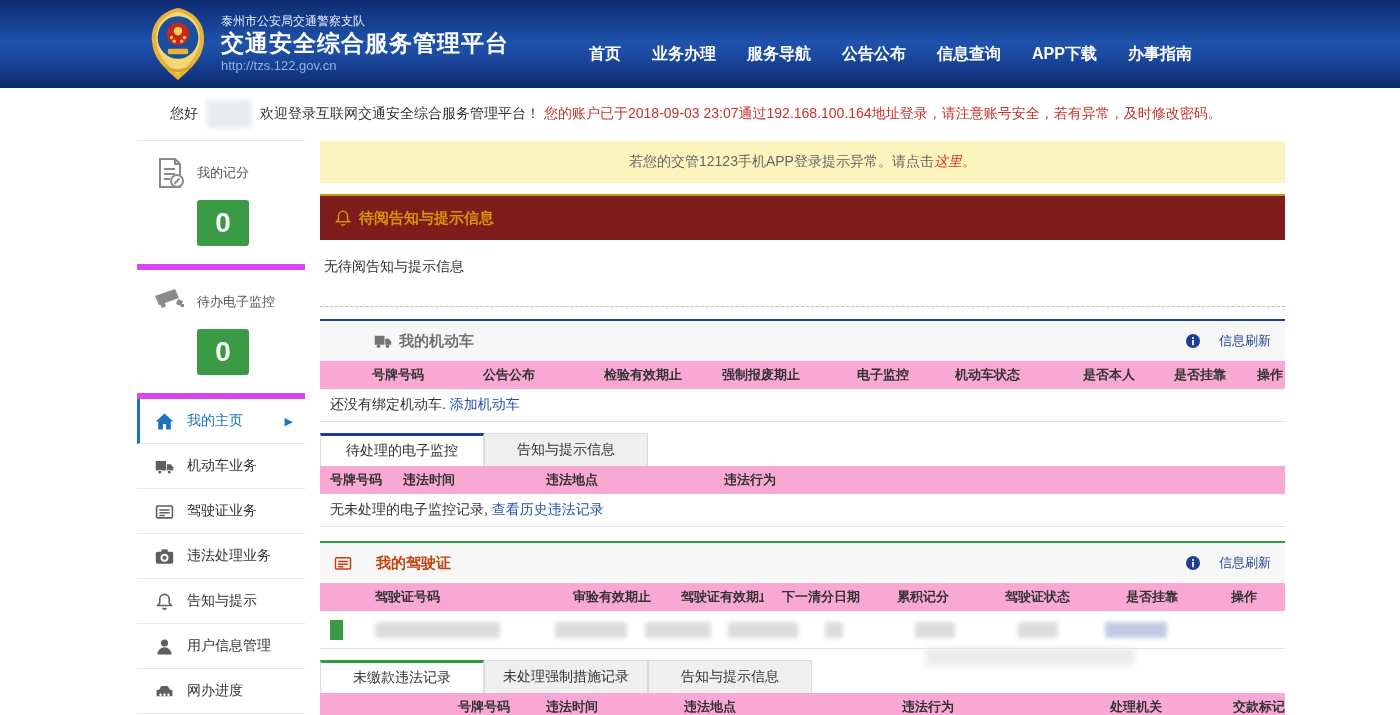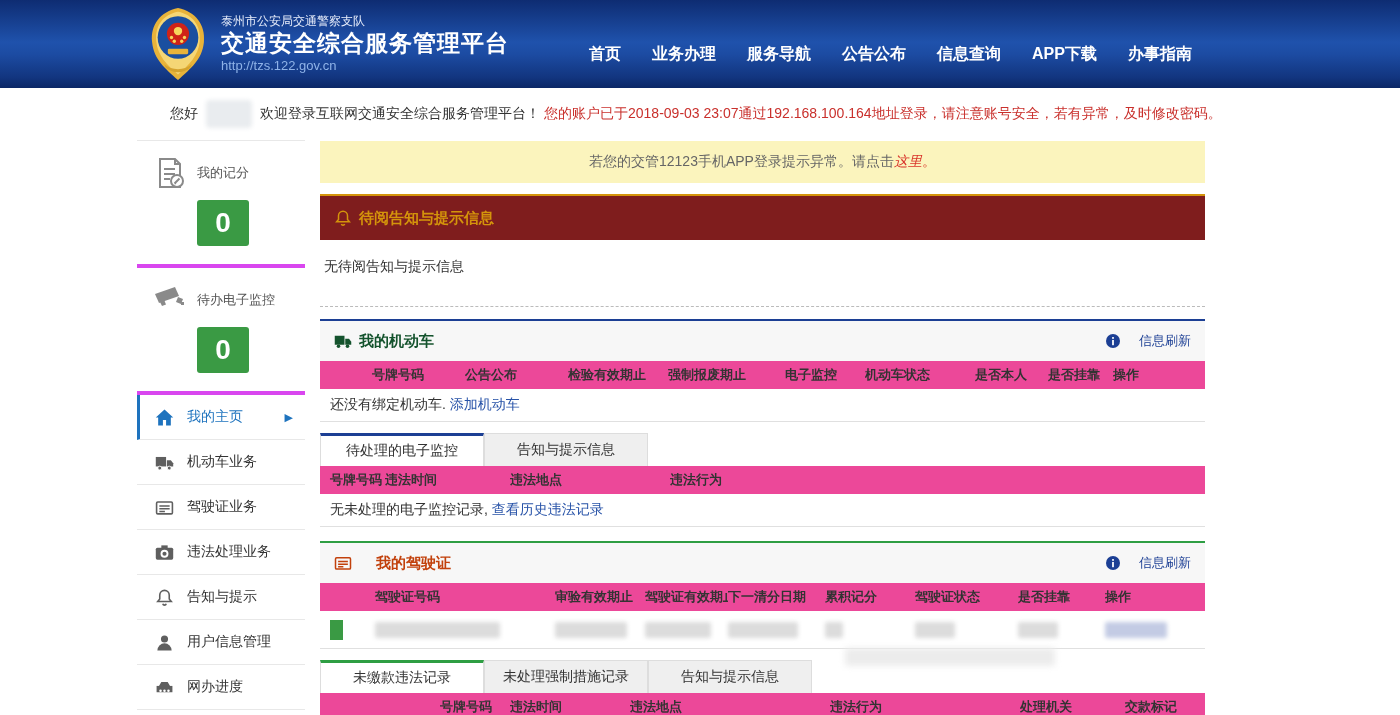--- a/index.html
+++ b/index.html
@@ -22,21 +22,21 @@
   .welcome-bar { height:52px; display:flex; align-items:center; padding-left:170px; font-size:14px; color:#333; }
   .avatar-blur { width:46px; height:28px; background:#e9ecef; border-radius:4px; filter:blur(2px); margin:0 8px; }
   .welcome-msg { margin-right:4px; }
   .welcome-alert { color:#c9302c; }
 
   
   .page-wrap { display:flex; margin-left:137px; width:1068px; align-items:flex-start; }
 
   
   .sidebar { width:168px; flex:0 0 auto; border-top:1px solid #e8e8e8; }
-  .stat-card { padding:15px 14px 18px 15px; border-bottom:4px solid #d946ef; cursor:pointer; }
+  .stat-card { padding:15px 14px 18px 15px; border-bottom:6px solid #d946ef; cursor:pointer; }
   .stat-top { display:flex; align-items:center; gap:9px; }
   .stat-icon { width:36px; height:34px; color:#8a8a8a; flex:0 0 auto; }
   .stat-label { font-size:13px; color:#555; }
   .stat-value { width:52px; height:46px; margin-left:45px; margin-top:10px; background:#3a9a44; color:#fff;
     font-size:28px; font-weight:bold; display:flex; align-items:center; justify-content:center; border-radius:3px; }
   .menu-item { height:45px; display:flex; align-items:center; gap:13px; padding-left:18px; border-bottom:1px solid #e8e8e8;
     font-size:14px; color:#333; cursor:pointer; }
   .menu-item .mi-icon { width:19px; height:19px; color:#5f5f5f; flex:0 0 auto; }
   .menu-item.active { border-left:3px solid #1e73be; padding-left:15px; color:#1e73be; }
   .menu-item.active .mi-icon { color:#1e73be; }
@@ -54,29 +54,29 @@
   .sec-head { height:44px; background:#7f1d1d; display:flex; align-items:center; padding:0 14px; }
   .sec-title { display:flex; align-items:center; gap:7px; font-size:15px; font-weight:bold; }
   .sec-ico { width:18px; height:18px; }
   .refresh { margin-left:auto; display:flex; align-items:center; gap:19px; font-size:13px; color:#1c3f94;
     text-decoration:none; cursor:pointer; }
   .info-ico { width:14px; height:14px; }
 
   .sec-orange { border-top:2px solid #d4940b; }
   .sec-orange .sec-title { color:#d4940b; }
   .sec-blue { border-top:2px solid #1c3f94; }
-  .sec-blue .sec-title { color:#14532d; }
+  .sec-blue .sec-title { color:#737373;margin-left:40px; }
   .sec-blue .sec-head { background:#f7f7f7; height:40px; }
   .sec-green { border-top:2px solid #2e9e43; }
   .sec-green .sec-title { color:#c2410c;gap:24px; }
   .sec-green .sec-head { background:#f7f7f7; height:40px; }
 
   .empty-note { font-size:14px; color:#333; padding:18px 4px 30px 4px; border-bottom:1px dashed #bbb; }
 
-  .thead { display:flex; align-items:center; background:#ec4899; height:28px; font-size:13px; font-weight:bold; color:#333; }
+  .thead { display:flex; align-items:center; background:#f9a8d4; height:28px; font-size:13px; font-weight:bold; color:#333;gap:18px; }
   .thead > div { white-space:nowrap; overflow:hidden; }
   .trow { min-height:33px; display:flex; align-items:center; border-bottom:1px solid #e0e0e0;
     font-size:14px; color:#333; padding-left:10px; }
   .tlink { color:#2853a8; text-decoration:none; }
 
   
   .tv .c0{width:145px;padding-left:52px;} .tv .c1{width:103px;} .tv .c2{width:100px;} .tv .c3{width:117px;}
   .tv .c4{width:80px;} .tv .c5{width:110px;} .tv .c6{width:73px;} .tv .c7{width:65px;} .tv .c8{flex:1;}
   
   .tl .c0{width:235px;padding-left:55px;} .tl .c1{width:90px;} .tl .c2{width:83px;} .tl .c3{width:97px;}

